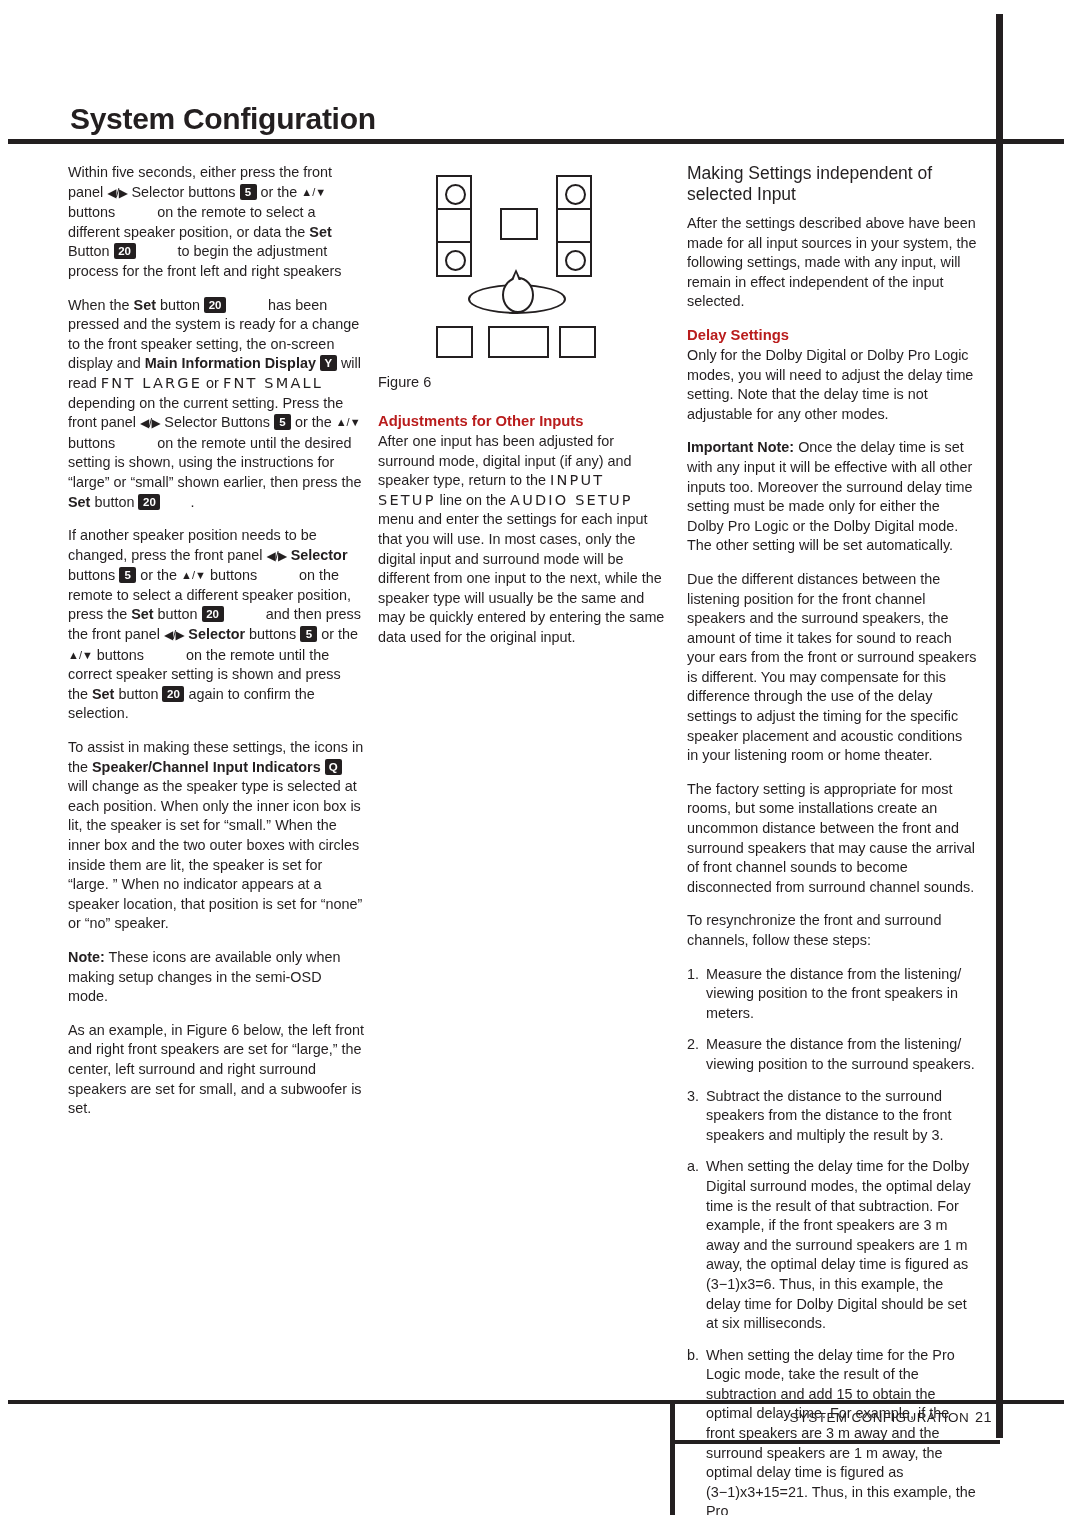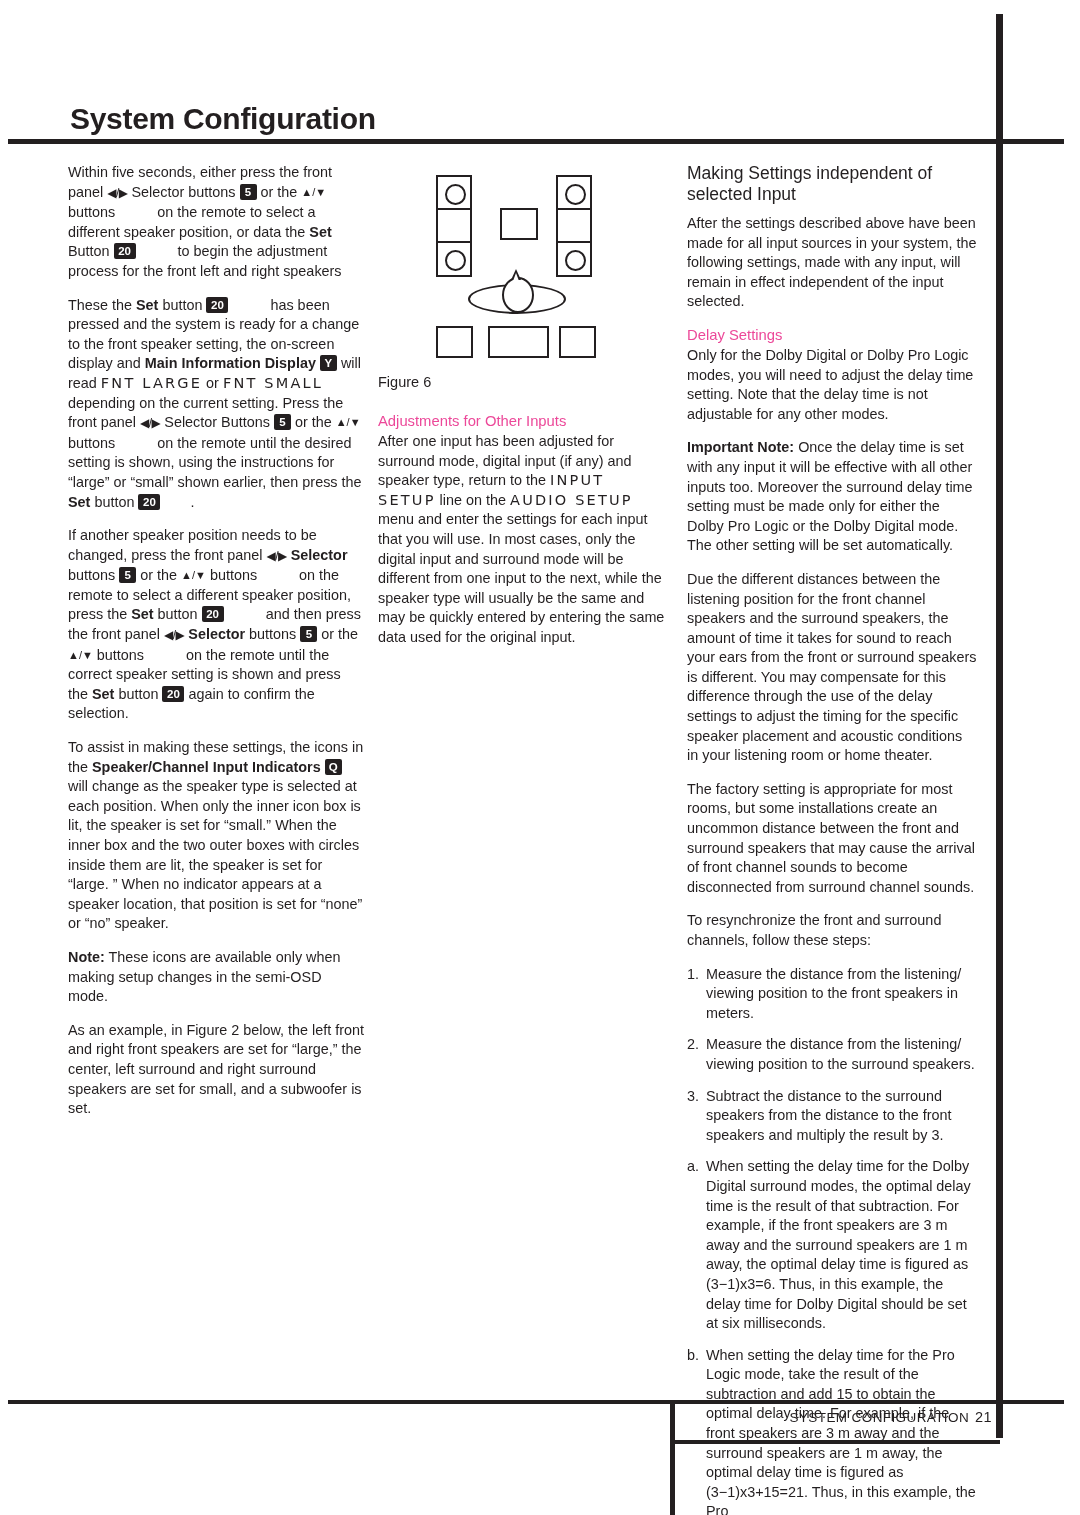--- a/index.html
+++ b/index.html
@@ -111,22 +111,22 @@
     margin: 0 0 9px 0;
     font-size: 17.5px;
     line-height: 21px;
     font-weight: normal;
     color: #231f20;
   }
   h3.sub-head {
     margin: 0 0 1px 0;
     font-size: 14.8px;
     line-height: 19px;
-    font-weight: normal;
-    color: #ec4899;
+    font-weight: bold;
+    color: #b91c1c;
   }
 
   
   .listitem {
     position: relative;
     margin: 0 0 12px 0;
     padding-left: 19px;
     font-size: 14.4px;
     line-height: 19.6px;
   }
@@ -249,21 +249,21 @@
     <span class="gap"></span>
     <span>on the remote to select a different speaker position, or data the</span>
     <span class="b">Set</span>
     <span>Button</span>
     <span class="badge wide">20</span>
     <span class="gap"></span>
     <span>to begin the adjustment process for the front left and right speakers</span>
   </p>
 
   <p class="para">
-    <span>These the</span>
+    <span>When the</span>
     <span class="b">Set</span>
     <span>button</span>
     <span class="badge wide">20</span>
     <span class="gap"></span>
     <span>has been pressed and the system is ready for a change to the front speaker setting, the on-screen display and</span>
     <span class="b">Main Information Display</span>
     <span class="badge">Y</span>
     <span>will read</span>
     <span class="lcd">FNT LARGE</span>
     <span>or</span>
@@ -321,21 +321,21 @@
     <span class="badge">Q</span>
     <span>will change as the speaker type is selected at each position. When only the inner icon box is lit, the speaker is set for “small.” When the inner box and the two outer boxes with circles inside them are lit, the speaker is set for “large. ” When no indicator appears at a speaker location, that position is set for “none” or “no” speaker.</span>
   </p>
 
   <p class="para">
     <span class="b">Note:</span>
     <span>These icons are available only when making setup changes in the semi-OSD mode.</span>
   </p>
 
   <p class="para">
-    <span>As an example, in Figure 2 below, the left front and right front speakers are set for “large,” the center, left surround and right surround speakers are set for small, and a subwoofer is set.</span>
+    <span>As an example, in Figure 6 below, the left front and right front speakers are set for “large,” the center, left surround and right surround speakers are set for small, and a subwoofer is set.</span>
   </p>
 
 </div>
 
 <div class="col" id="col-mid">
 
   <div id="figure-6">
 
     <div class="spk spk-circ" style="left:58px; top:4px; width:32px; height:32px;"></div>
     <div class="spk" style="left:58px; top:37px; width:32px; height:32px;"></div>

